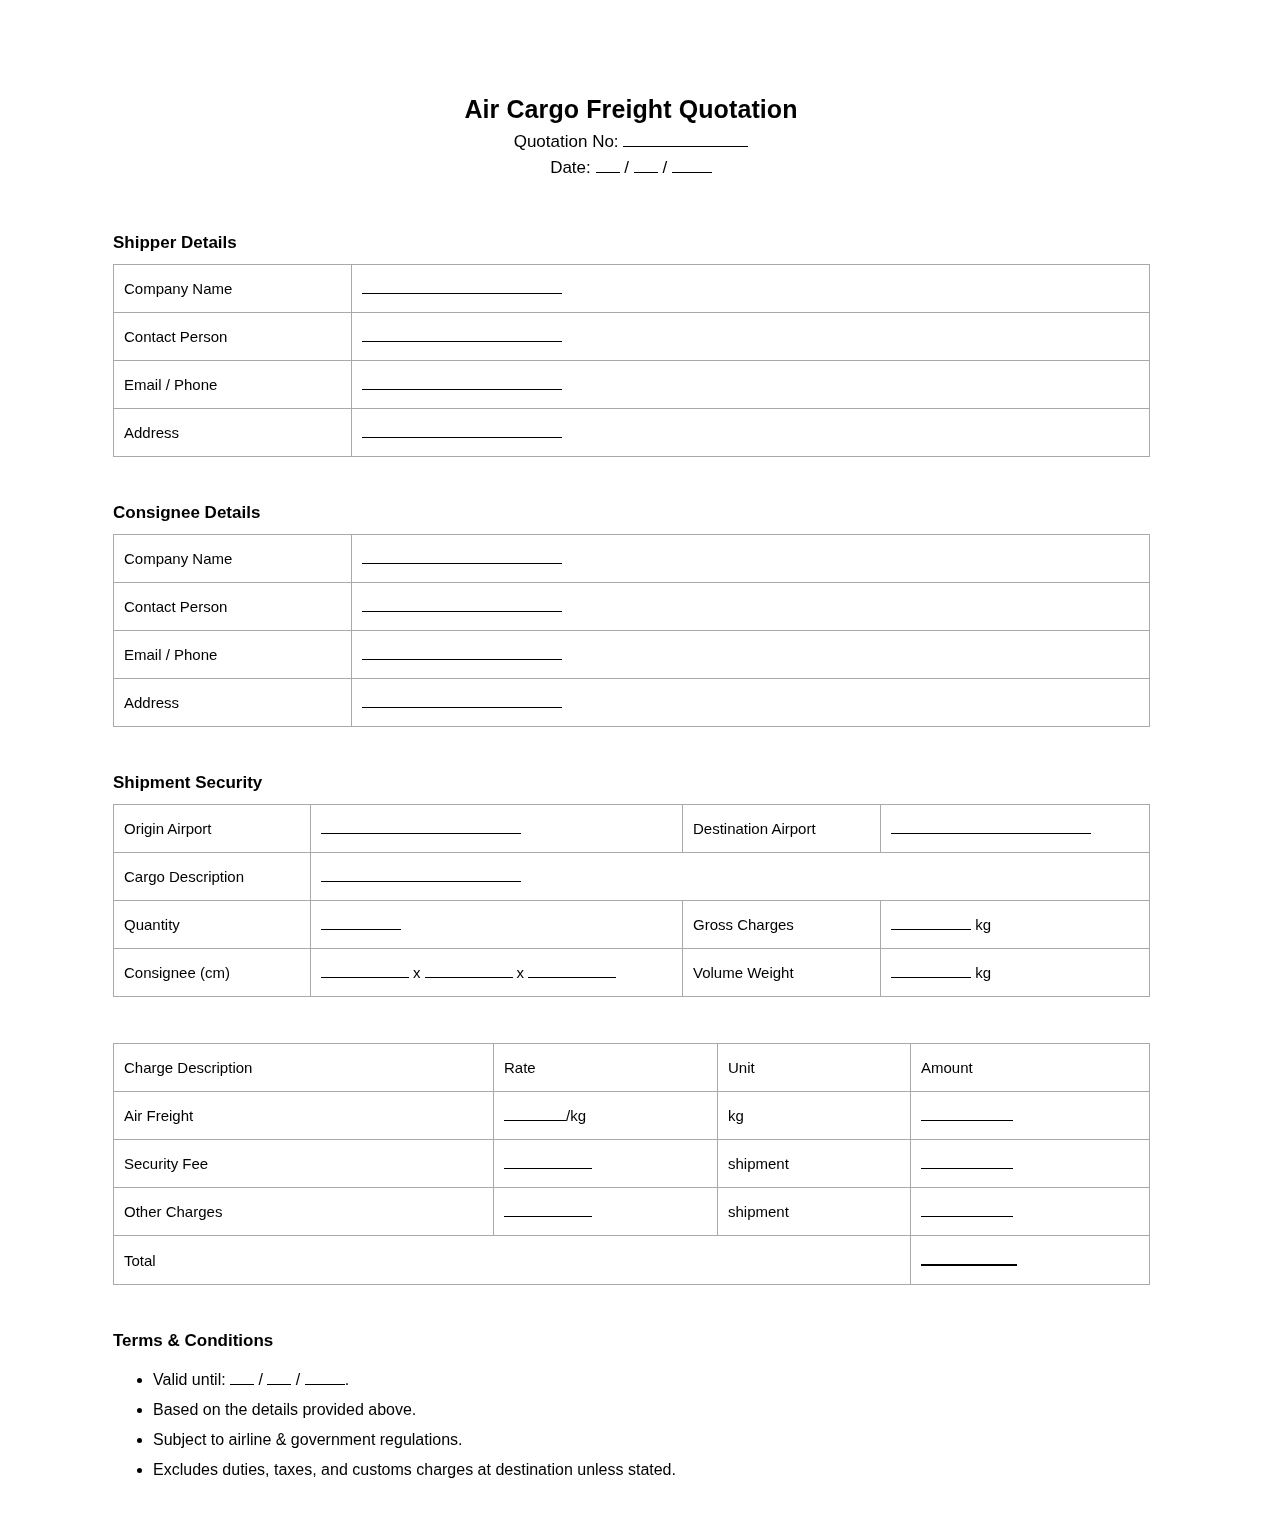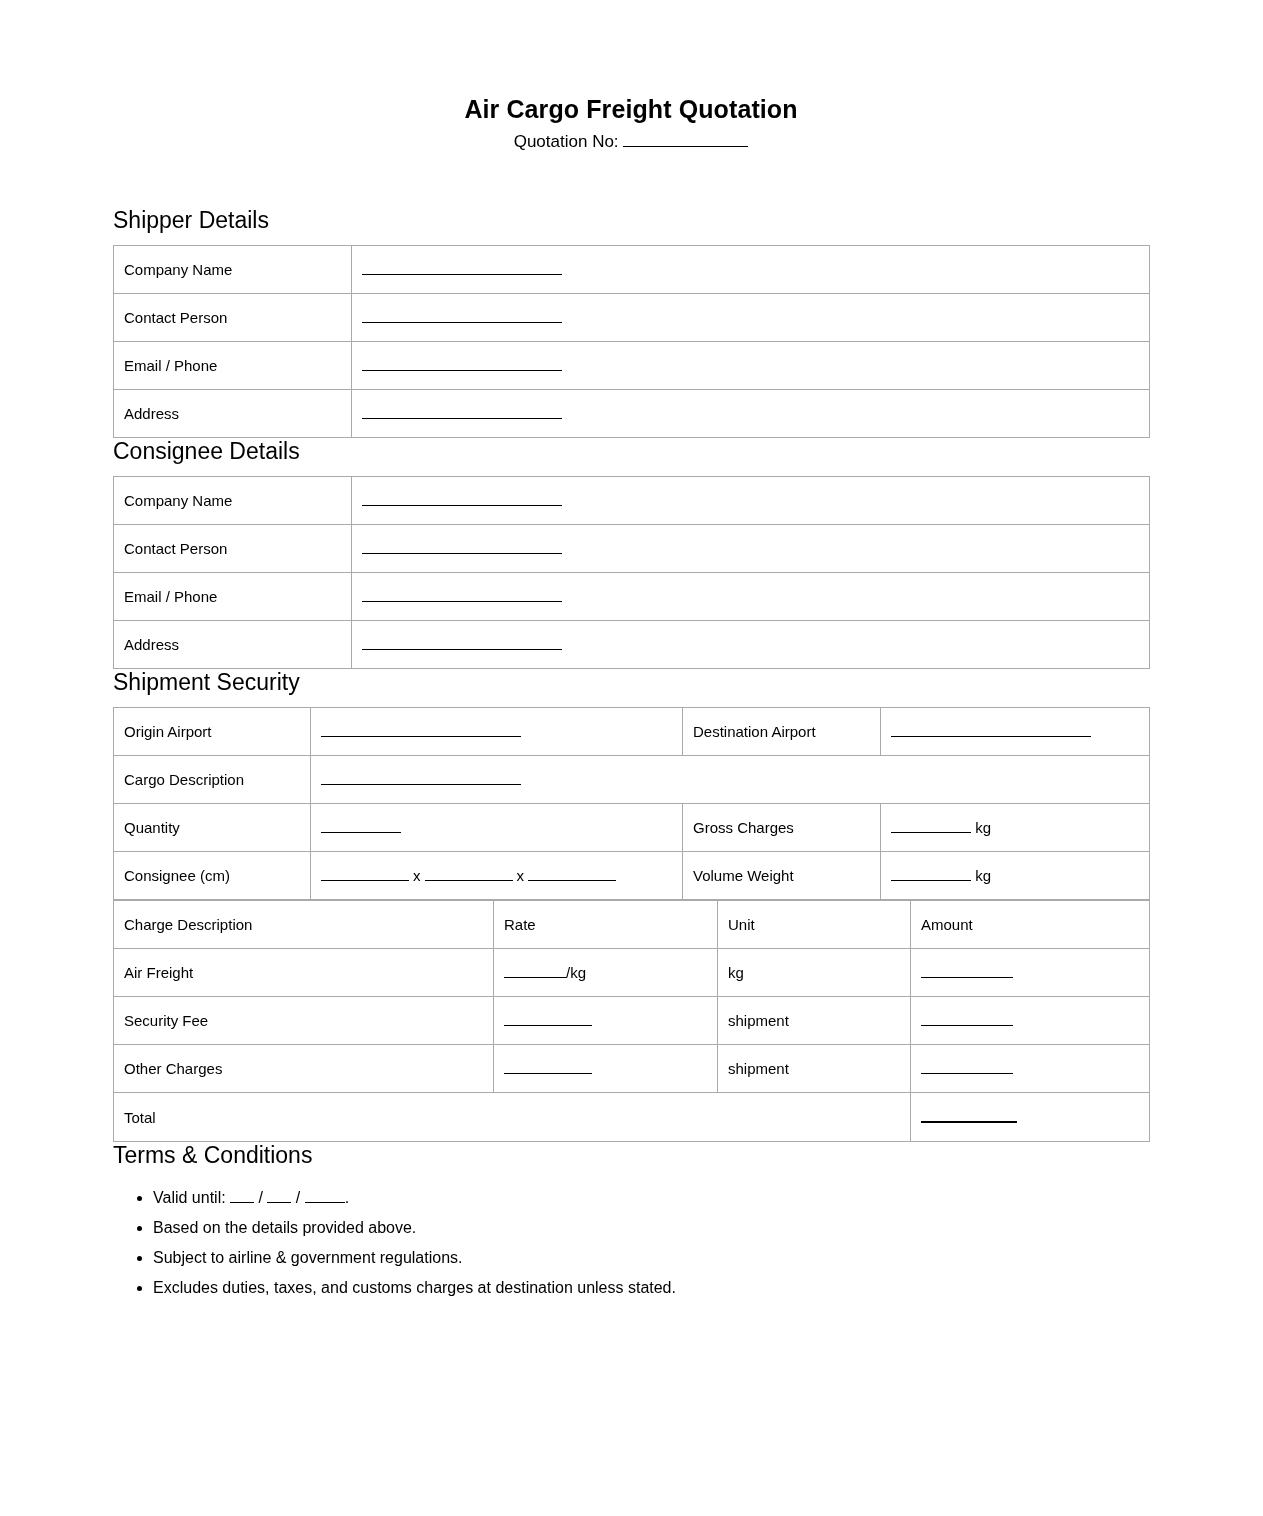--- a/index.html
+++ b/index.html
@@ -36,25 +36,26 @@
     margin-bottom: 0;
   }
   .meta-line {
     font-size: 17px;
     line-height: 26px;
     white-space: pre;
   }
 
   
   .section-heading {
-    font-size: 23px;
-    font-weight: normal;
+    font-size: 17px;
+    font-weight: bold;
     margin: 0 0 11px 0;
   }
   .section {
+    margin-top: 46px;
   }
   .section.first { margin-top: 52px; }
 
   
   table.grid {
     width: 1037px;
     border-collapse: collapse;
     table-layout: fixed;
     font-size: 15px;
   }
@@ -106,20 +107,21 @@
 </style>
 </head>
 <body>
 
 <div class="page">
 
   <h1 class="doc-title">Air Cargo Freight Quotation</h1>
 
   <div class="meta-block">
     <div class="meta-line"><span>Quotation No: </span><span class="blank w-qno"></span></div>
+    <div class="meta-line"><span>Date: </span><span class="blank w-dd"></span><span> / </span><span class="blank w-dd"></span><span> / </span><span class="blank w-yyyy"></span></div>
   </div>
 
   <div class="section first">
     <div class="section-heading">Shipper Details</div>
     <table class="grid">
       <colgroup>
           <col style="width:238px">
           <col>
         </colgroup>
       <tbody>

